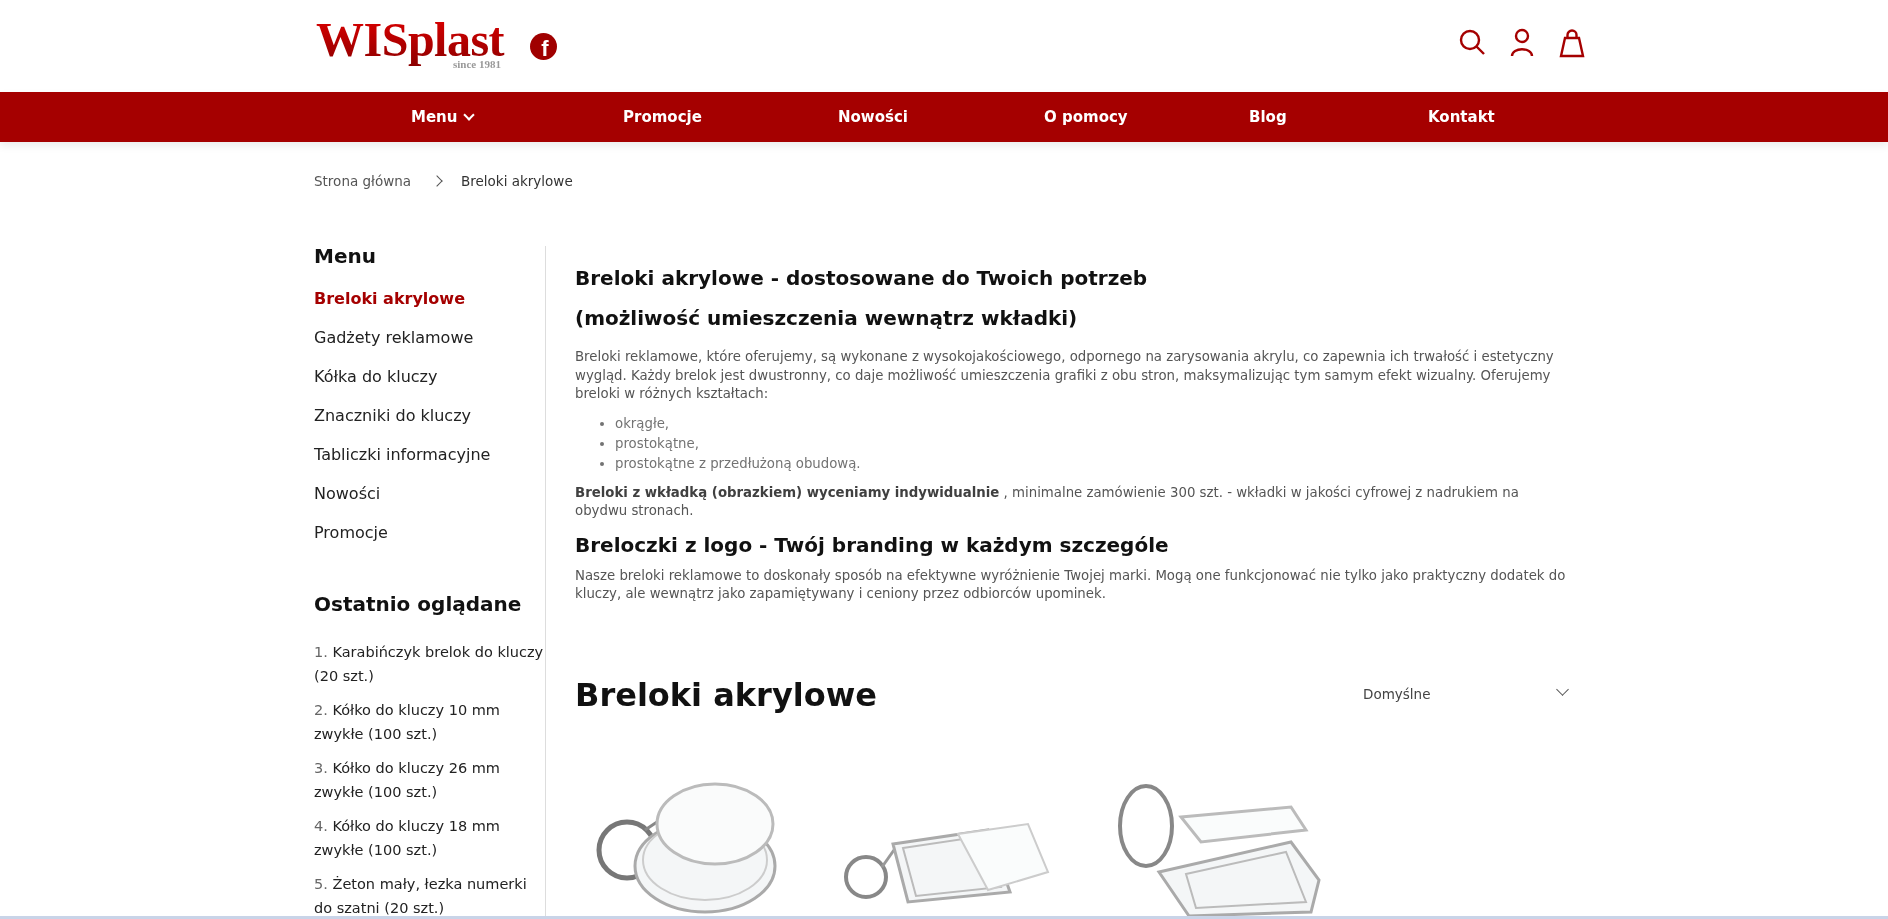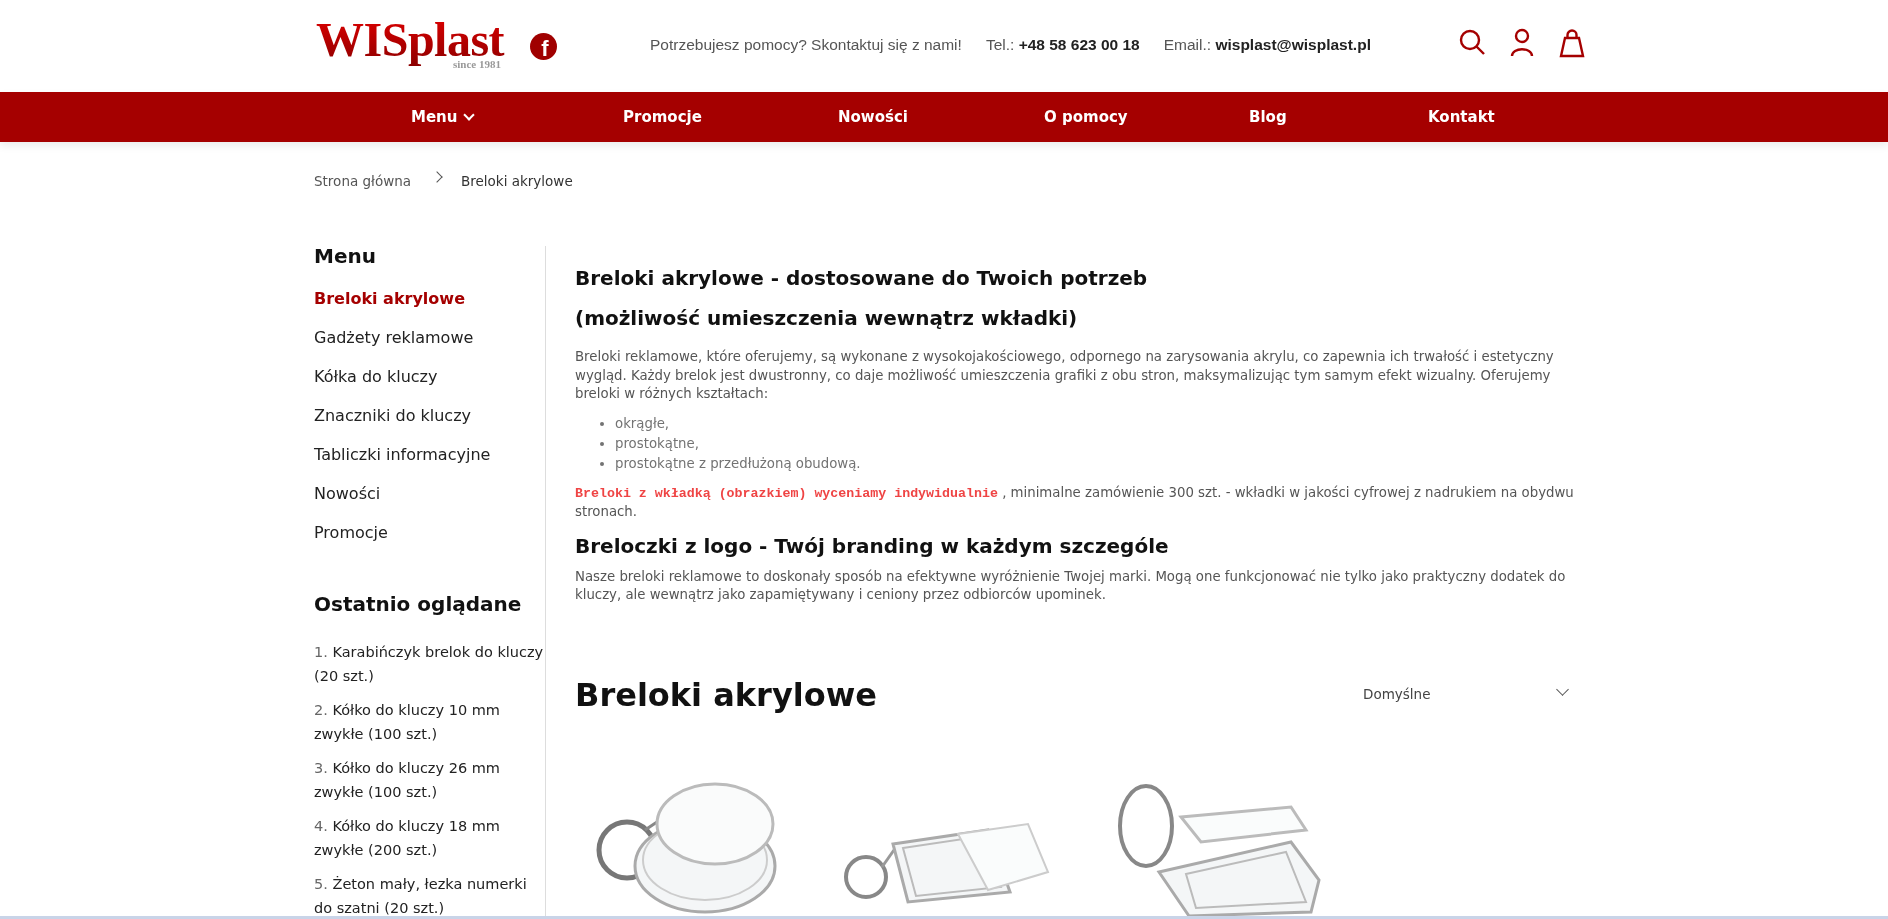--- a/index.html
+++ b/index.html
@@ -22,42 +22,42 @@
 
   .icons { position: absolute; top: 28px; left: 1458px; display: flex; gap: 22px; }
   .icons .ic { width: 28px; height: 30px; display: block; }
 
   
   .nav { position: absolute; top: 92px; left: 0; width: 1888px; height: 50px; background: #a50000; box-shadow: 0 4px 8px rgba(0,0,0,0.08); }
   .nav-item { position: absolute; top: 0; height: 50px; line-height: 50px; color: #fff; font-family: "DejaVu Sans", sans-serif; font-size: 15px; font-weight: 600; white-space: nowrap; cursor: pointer; }
   .nav-item .chev { display: inline-block; width: 8px; height: 8px; border-right: 2px solid #fff; border-bottom: 2px solid #fff; transform: rotate(45deg); margin-left: 8px; position: relative; top: -3px; }
 
   
-  .breadcrumb { position: absolute; top: 173px; left: 314px; display: flex; font-family: "DejaVu Sans", sans-serif; font-size: 13.5px; color: #555; }
+  .breadcrumb { position: absolute; top: 173px; left: 314px; display: flex; align-items: center; font-family: "DejaVu Sans", sans-serif; font-size: 13.5px; color: #555; }
   .breadcrumb .sep { margin: 0 20px 0 22px; display: inline-block; width: 8px; height: 8px; border-right: 1.5px solid #555; border-top: 1.5px solid #555; transform: rotate(45deg); }
   .breadcrumb .cur { color: #333; }
 
   
   .sidebar { position: absolute; top: 244px; left: 314px; width: 230px; }
   .side-title { font-family: "DejaVu Sans", sans-serif; font-weight: bold; font-size: 20px; color: #111; margin-bottom: 20px; }
   .side-menu { list-style: none; }
   .side-menu li { font-family: "DejaVu Sans", sans-serif; font-size: 16px; color: #222; height: 39px; line-height: 22px; cursor: pointer; }
   .side-menu li.active { color: #a50000; font-weight: bold; }
   .recent-title { margin-top: 31px; font-family: "DejaVu Sans", sans-serif; font-weight: bold; font-size: 20px; color: #111; margin-bottom: 24px; }
   .recent-list { list-style: none; }
   .recent-list li { font-family: "DejaVu Sans", sans-serif; font-size: 14.5px; color: #222; line-height: 24px; margin-bottom: 10px; cursor: pointer; }
   .recent-list li .num { color: #666; }
 
   .vline { position: absolute; left: 545px; top: 246px; width: 1px; height: 673px; background: #ddd; }
 
   
   .main { position: absolute; top: 258px; left: 575px; width: 1000px; }
   .h2 { font-family: "DejaVu Sans", sans-serif; font-weight: bold; font-size: 20px; color: #111; line-height: 40px; }
   .p { font-family: "DejaVu Sans", sans-serif; font-size: 13.3px; color: #555; line-height: 18.5px; margin-top: 10px; }
-  .p b { color: #ef4444; font-weight: bold; font-family: Liberation Mono, monospace; }
+  .p b { color: #404040; font-weight: bold; }
   .ul { margin: 10px 0 0 40px; font-family: "DejaVu Sans", sans-serif; font-size: 13.3px; color: #737373; line-height: 20px; }
   .ul li { padding-left: 0; }
 
   .list-head { position: absolute; top: 672px; left: 575px; width: 1000px; height: 50px; }
   .list-title { font-family: "DejaVu Sans", sans-serif; font-weight: bold; font-size: 32px; color: #111; line-height: 46px; }
   .sort { position: absolute; right: 0; top: 12px; width: 212px; height: 24px; cursor: pointer; }
   .sort span { font-family: "DejaVu Sans", sans-serif; font-size: 13.5px; color: #444; }
   .sort .chev { position: absolute; right: 8px; top: 1px; width: 9px; height: 9px; border-right: 1.5px solid #555; border-bottom: 1.5px solid #555; transform: rotate(45deg); }
 
   .products { position: absolute; top: 762px; left: 575px; display: flex; gap: 28px; }
@@ -70,31 +70,20 @@
 
 <header class="header">
   <div class="logo">
     <div class="logo-main">WISplast</div>
     <div class="logo-sub">since 1981</div>
   </div>
   <a class="fb-icon">
       <span>f</span>
     </a>
 
-  <div class="contact">
-    <span class="help">Potrzebujesz pomocy? Skontaktuj się z nami!</span>
-    <span class="tel">
-      <span>Tel.:</span>
-      <b>+48 58 623 00 18</b>
-    </span>
-    <span class="email">
-      <span>Email.:</span>
-      <b>wisplast@wisplast.pl</b>
-    </span>
-  </div>
 
   <div class="icons">
     <svg class="ic" viewBox="0 0 28 30" fill="none" stroke="#a50000" stroke-width="2.4">
       <circle cx="12" cy="12" r="9"></circle>
         <line x1="18.5" y1="18.5" x2="26" y2="26"></line>
     </svg>
     <svg class="ic" viewBox="0 0 28 30" fill="none" stroke="#a50000" stroke-width="2.4">
       <circle cx="14" cy="8" r="6"></circle>
         <path d="M4 28 C4 19 24 19 24 28"></path>
     </svg>
@@ -132,21 +121,21 @@
     <li>Tabliczki informacyjne</li>
     <li>Nowości</li>
     <li>Promocje</li>
   </ul>
 
   <div class="recent-title">Ostatnio oglądane</div>
   <ul class="recent-list">
     <li><span class="num">1.</span> <span>Karabińczyk brelok do kluczy (20 szt.)</span></li>
     <li><span class="num">2.</span> <span>Kółko do kluczy 10 mm zwykłe (100 szt.)</span></li>
     <li><span class="num">3.</span> <span>Kółko do kluczy 26 mm zwykłe (100 szt.)</span></li>
-    <li><span class="num">4.</span> <span>Kółko do kluczy 18 mm zwykłe (200 szt.)</span></li>
+    <li><span class="num">4.</span> <span>Kółko do kluczy 18 mm zwykłe (100 szt.)</span></li>
     <li><span class="num">5.</span> <span>Żeton mały, łezka numerki do szatni (20 szt.)</span></li>
   </ul>
 </aside>
 
 <div class="vline"></div>
 
 <main class="main">
   <h2 class="h2">Breloki akrylowe - dostosowane do Twoich potrzeb</h2>
   <h2 class="h2">(możliwość umieszczenia wewnątrz wkładki)</h2>
   <p class="p">Breloki reklamowe, które oferujemy, są wykonane z wysokojakościowego, odpornego na zarysowania akrylu, co zapewnia ich trwałość i estetyczny wygląd. Każdy brelok jest dwustronny, co daje możliwość umieszczenia grafiki z obu stron, maksymalizując tym samym efekt wizualny. Oferujemy breloki w różnych kształtach:</p>

